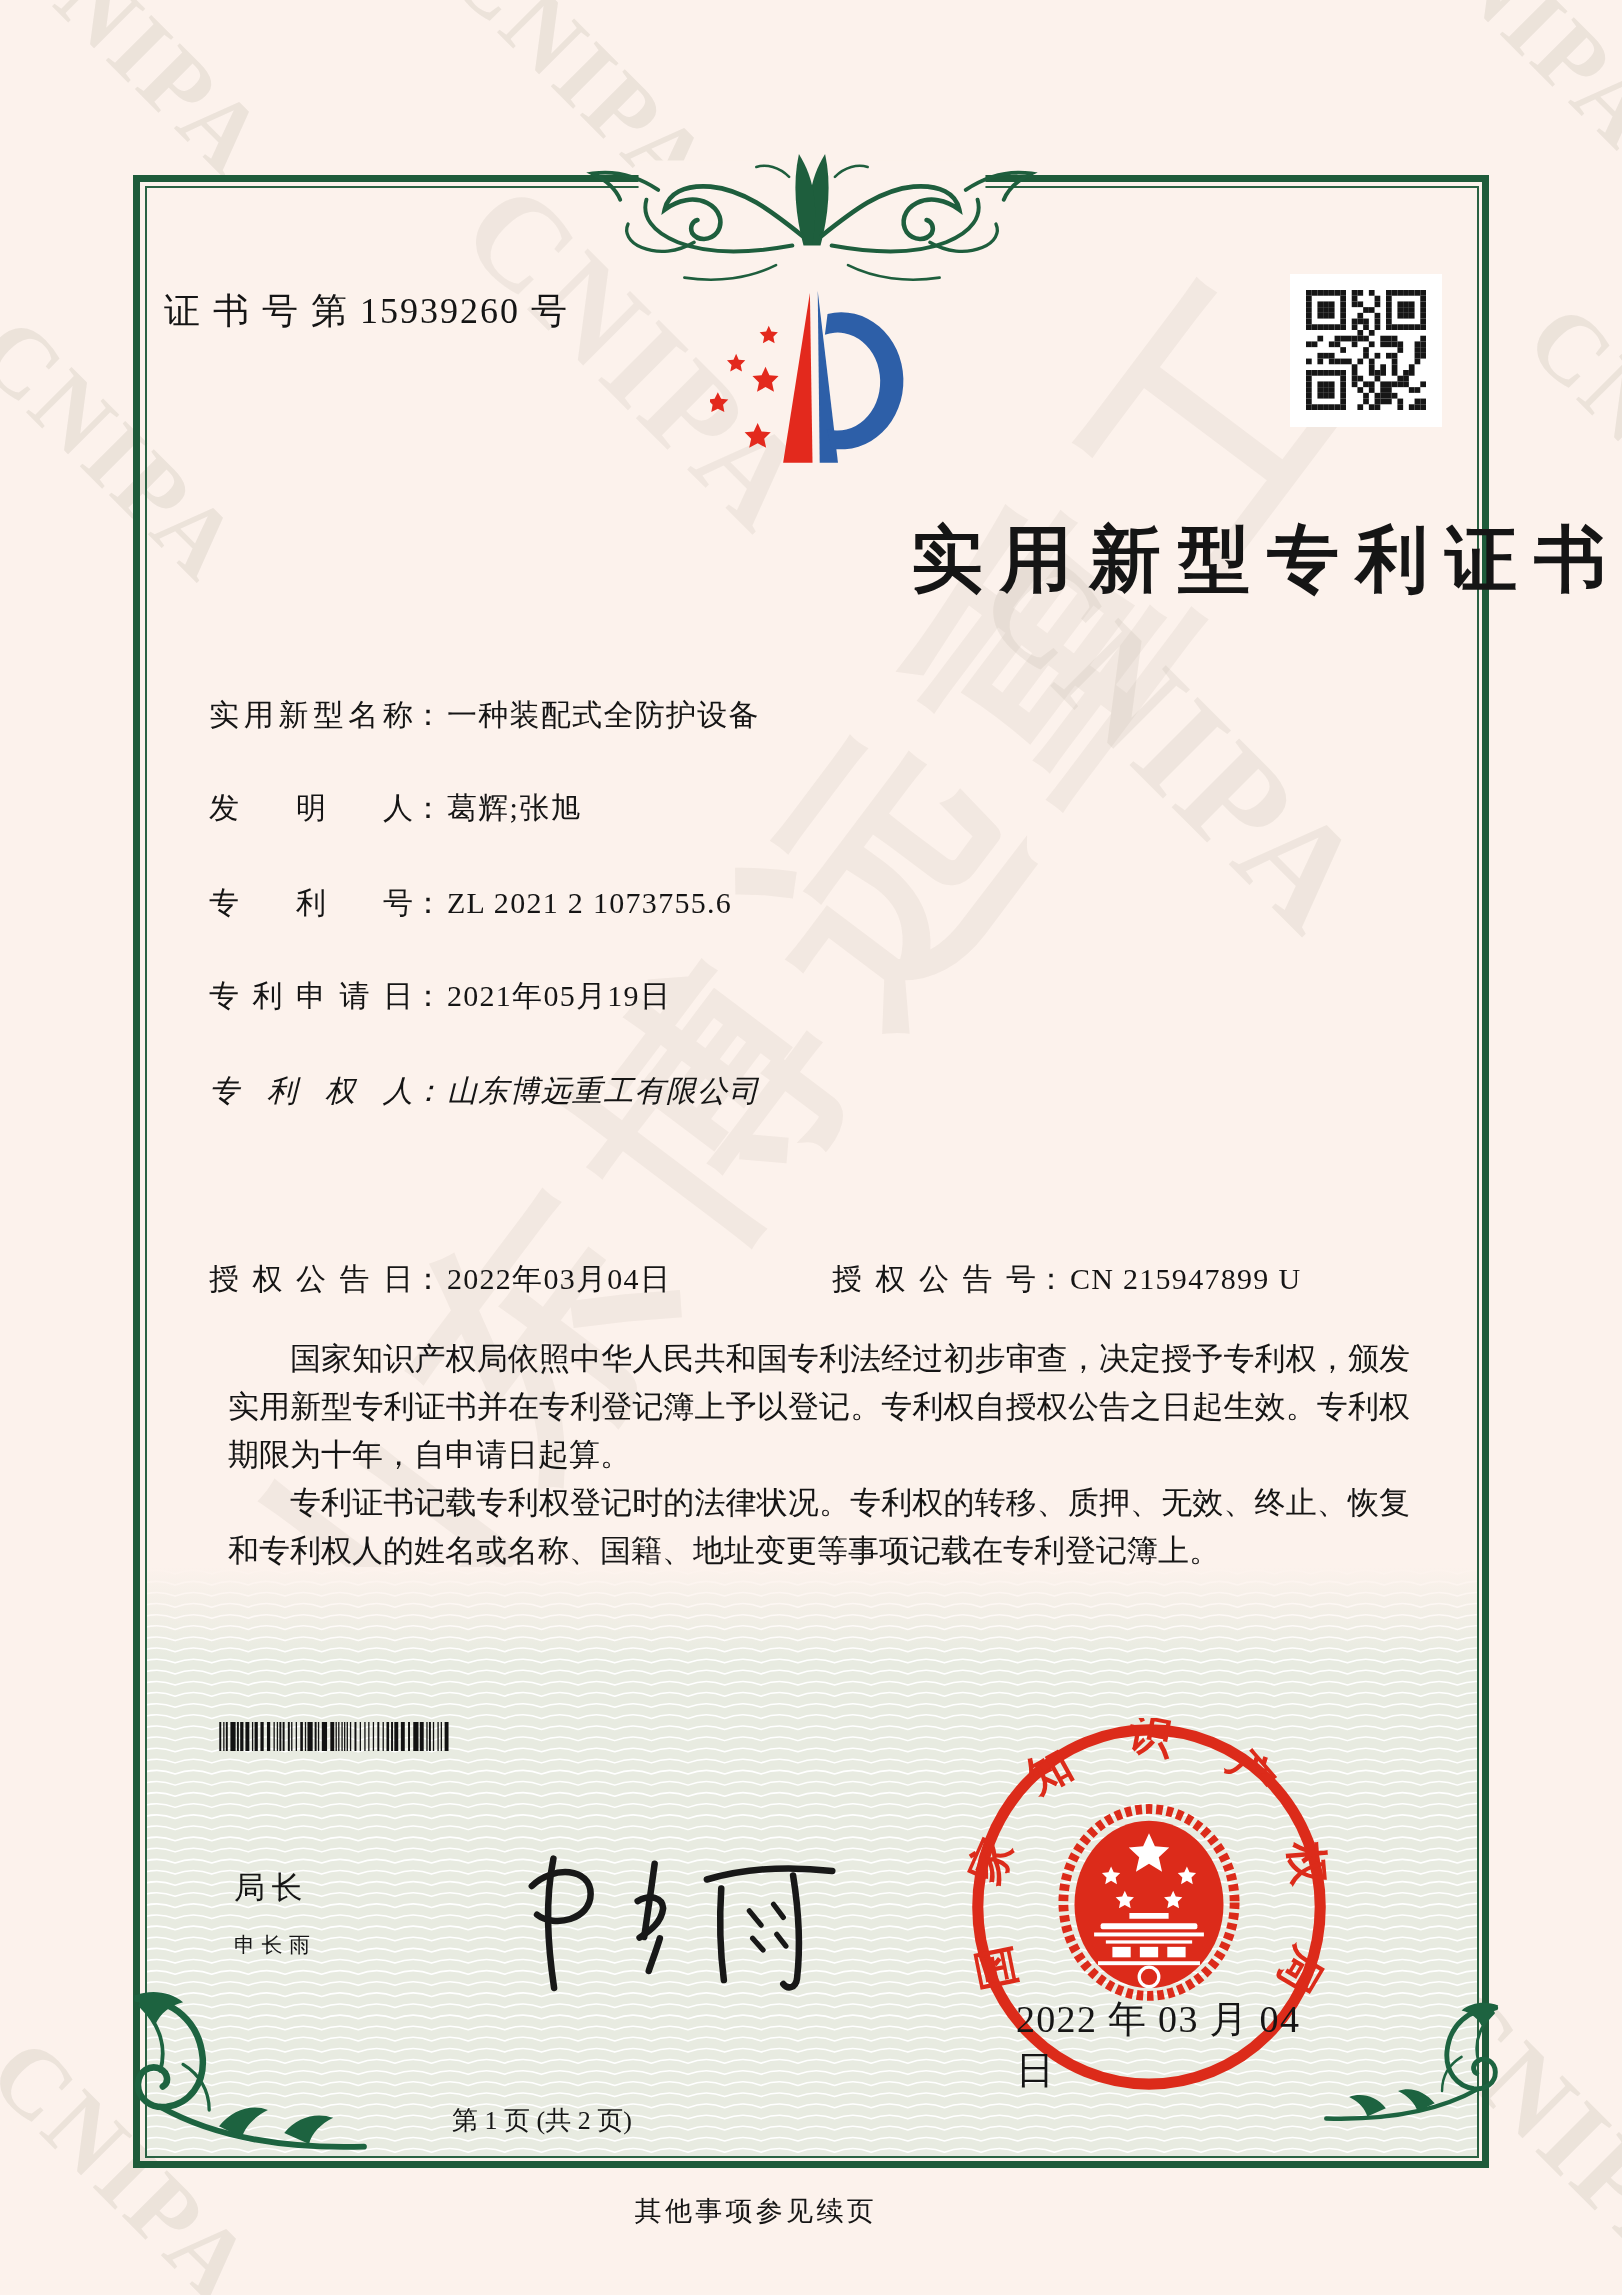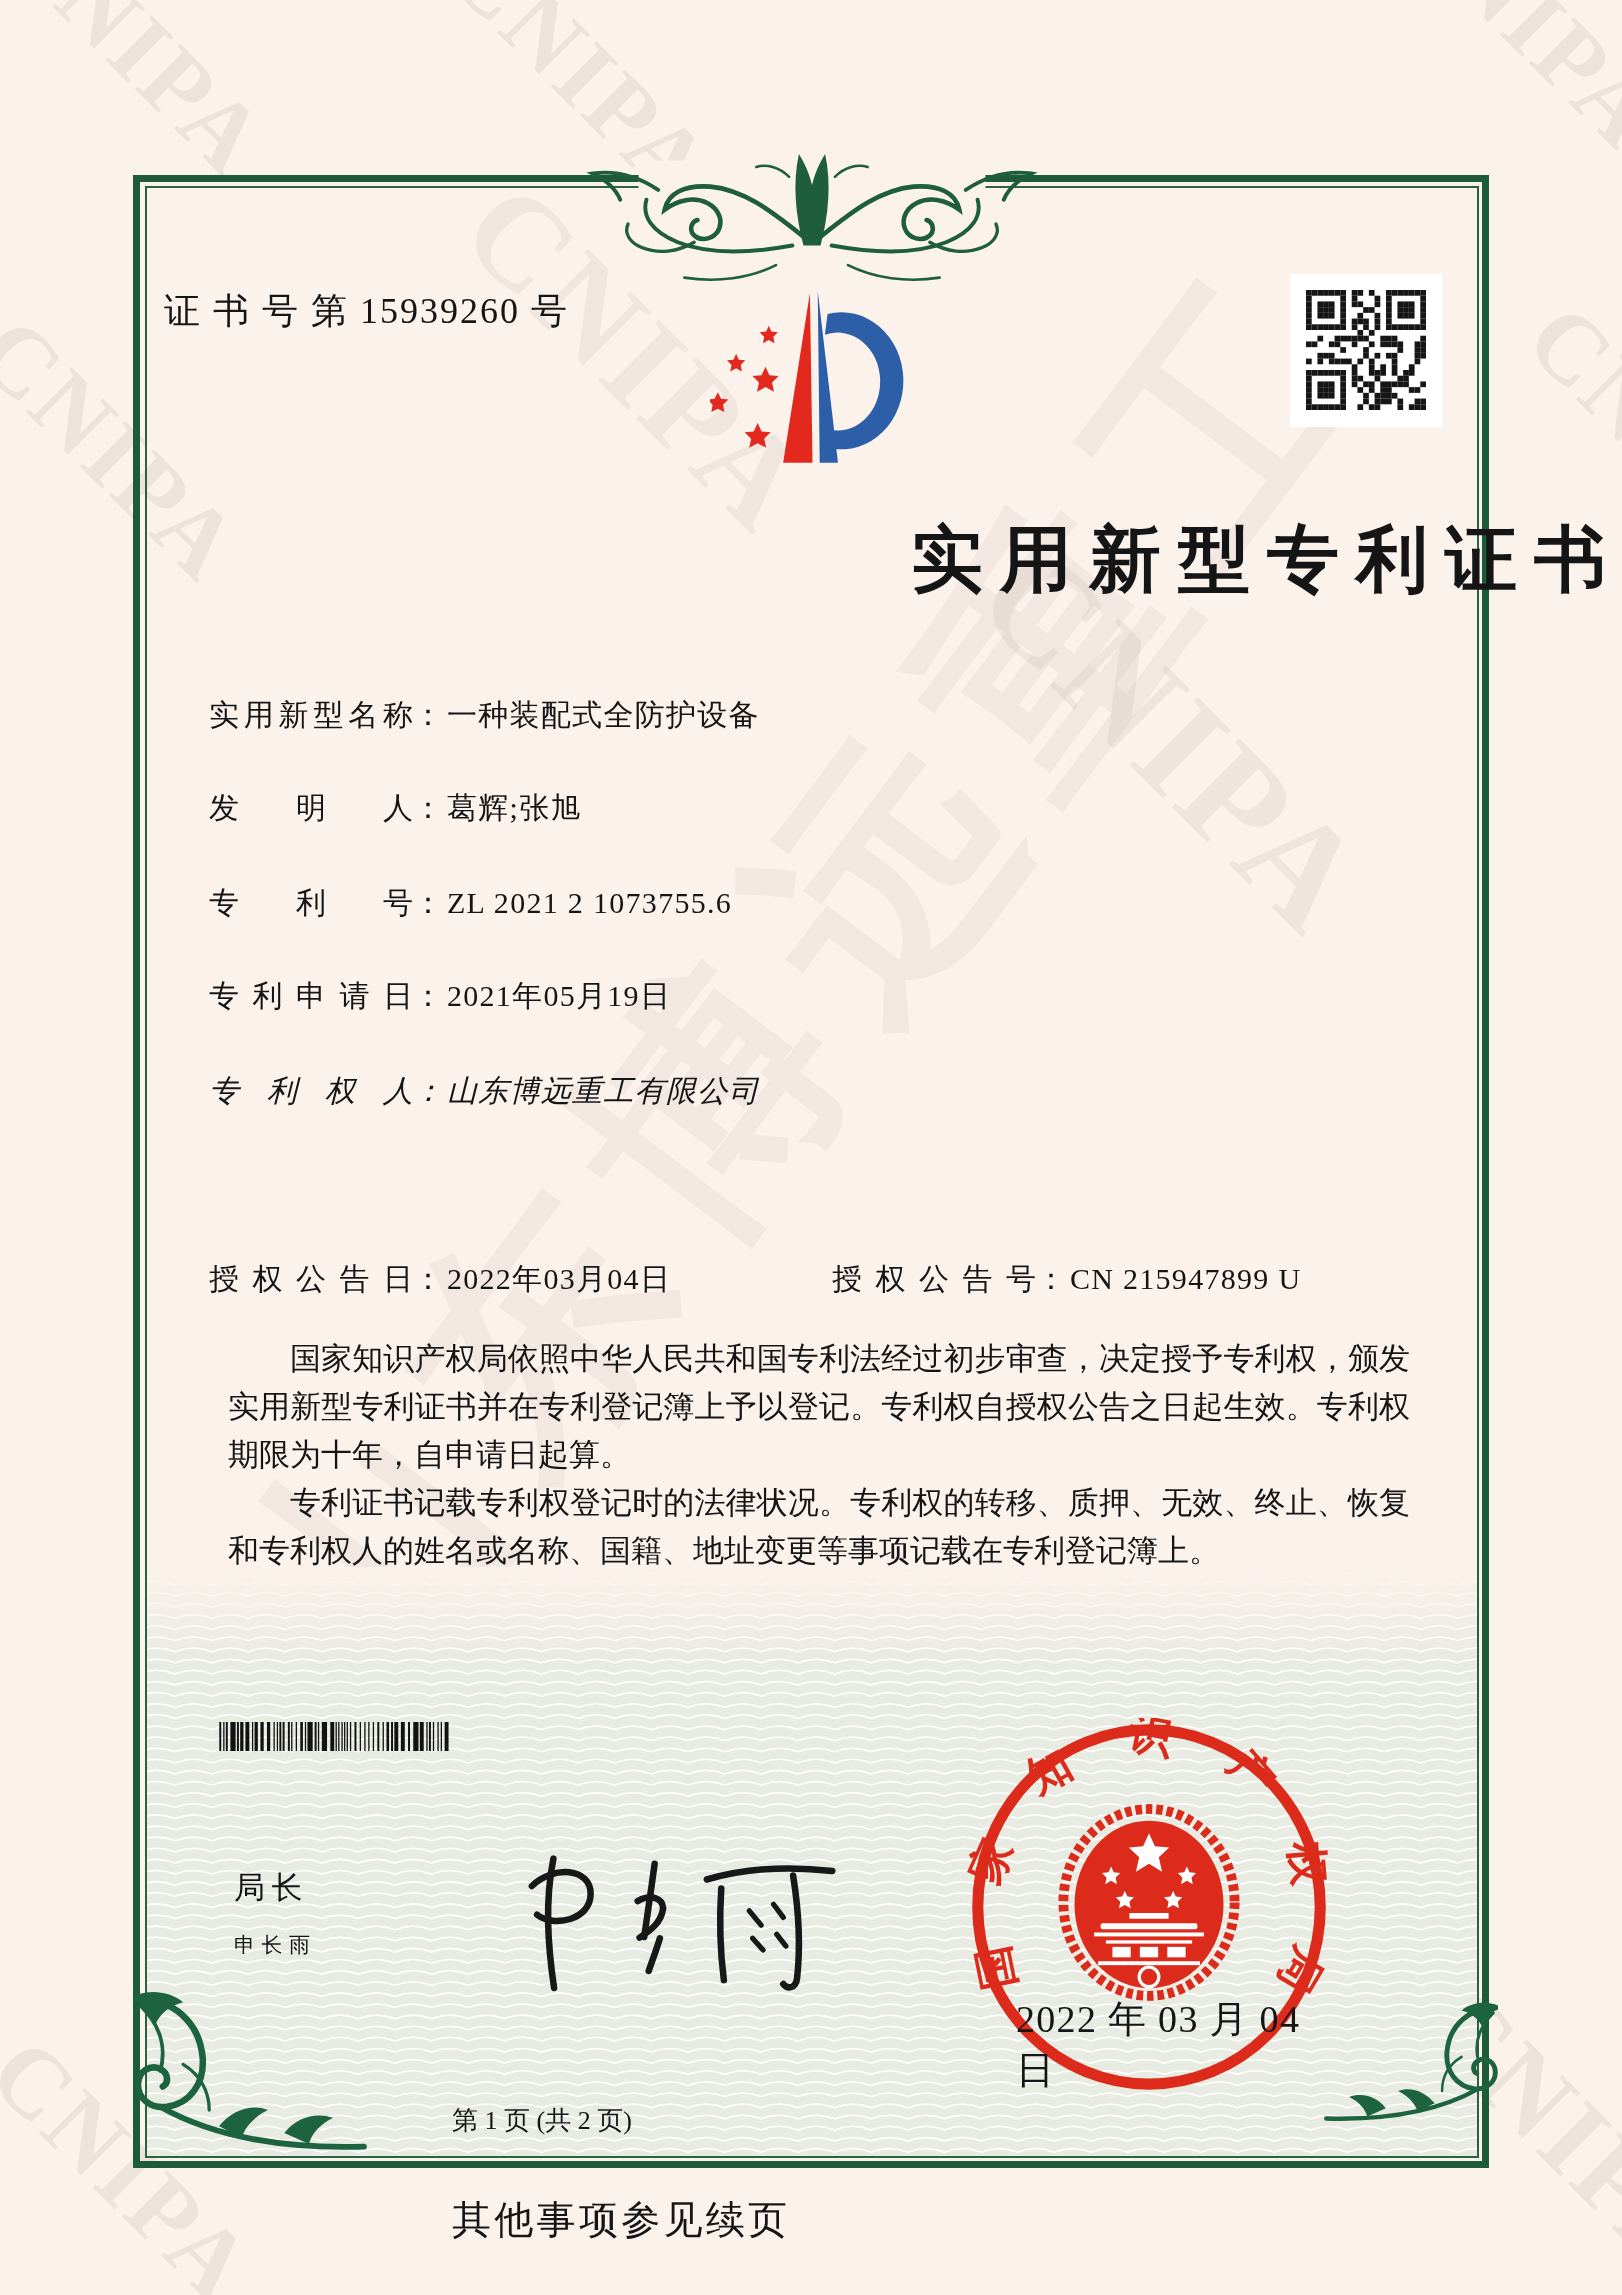--- a/index.html
+++ b/index.html
@@ -32,21 +32,21 @@
   .fvalue{display:inline-block;vertical-align:top;letter-spacing:1.3px;padding-left:3.9px;}
   .addrval{width:831px;}
   
   .body-text{left:228px;top:1335px;width:1182px;font-size:31px;line-height:48px;text-align:justify;}
   .body-text p{margin:0;text-indent:62px;}
   
   .officer-title{left:234px;top:1867px;font-size:31px;letter-spacing:6.5px;}
   .officer-name{left:234px;top:1931px;font-size:21px;letter-spacing:6.5px;}
   .seal-date{left:1016px;top:1994px;width:294px;font-size:38px;letter-spacing:1.3px;z-index:6;}
   .page-num{left:452px;top:2103px;width:425px;text-align:left;font-size:26px;}
-  .bottom-note{left:452px;top:2193px;width:425px;text-align:left;font-size:39px;letter-spacing:3.3px;}
+  .bottom-note{left:452px;top:2193px;width:425px;text-align:right;font-size:27px;letter-spacing:3.3px;}
   .qr-box{left:1290px;top:274px;width:152px;height:153px;background:#ffffff;}
   .qr-box svg{margin:15.7px;}
 </style>
 </head>
 <body>
 
 <div class="page">
 
   <div class="wm" style="left:-26px;top:-13px;font-size:98px;">CNIPA</div>
   <div class="wm" style="left:419px;top:13px;font-size:98px;">CNIPA</div>

